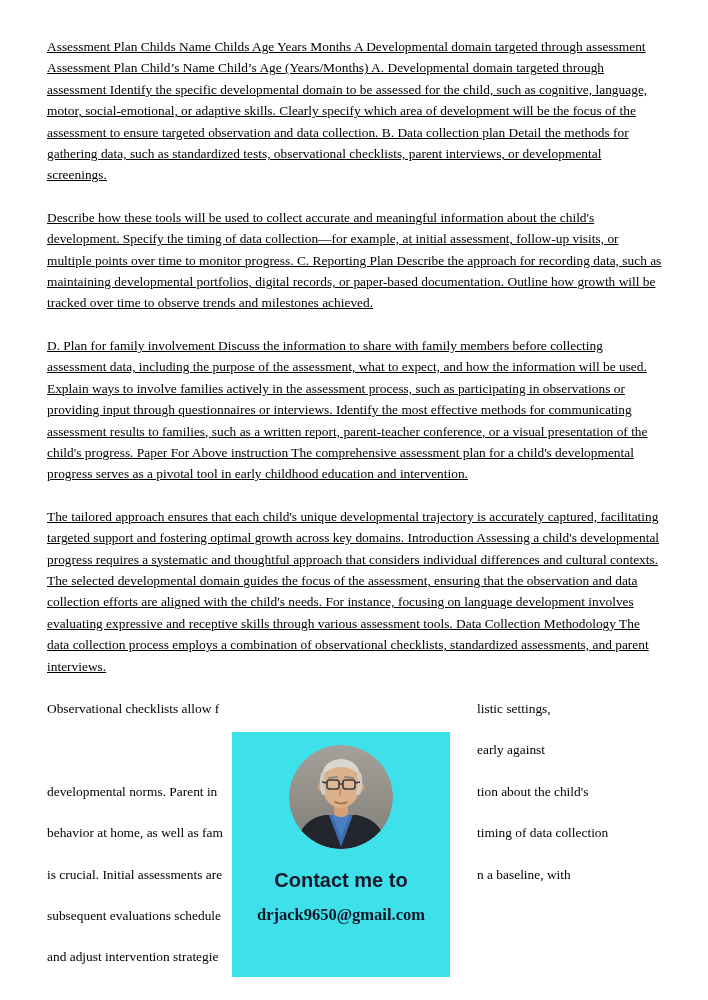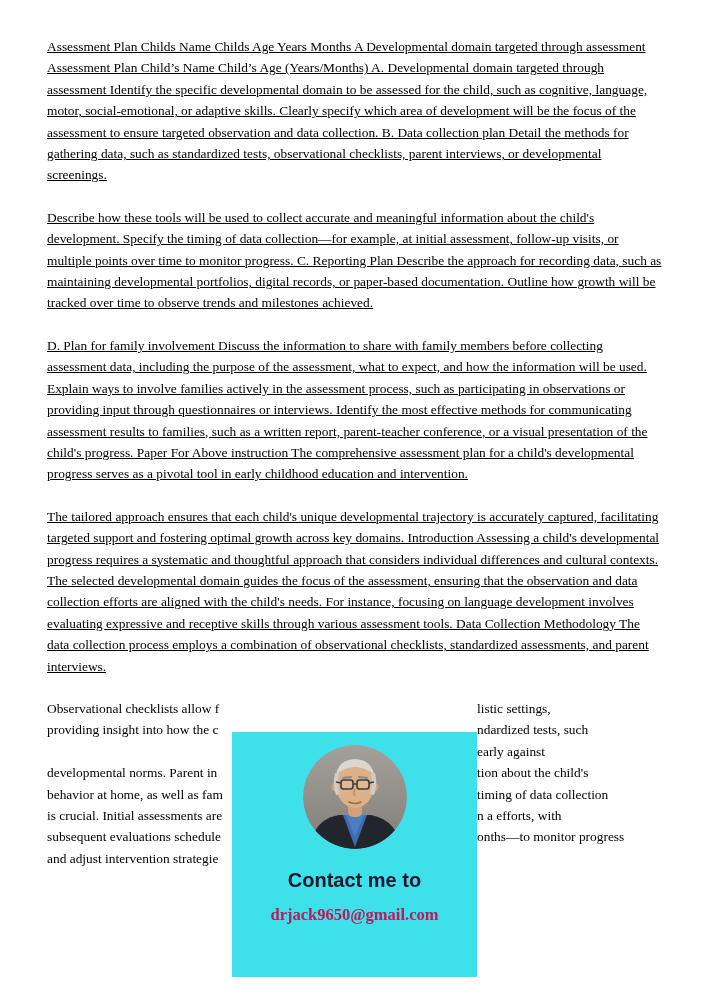--- a/index.html
+++ b/index.html
@@ -22,33 +22,34 @@
     line-height: 21.4px;
     text-align: left;
     text-decoration: underline;
   }
   .para { margin: 0 0 21px 0; }
   .obscured { margin-bottom: 0; }
   .obsline {
     position: relative;
     height: 21.4px;
     white-space: nowrap;
+    margin-top: 20px;
   }
   .obsline .frag-left { display: inline-block; white-space: nowrap; }
   .obsline .frag-right {
     position: absolute;
     left: 430px;
     top: 0;
     white-space: nowrap;
   }
   .overlay {
     position: absolute;
     left: 232px;
     top: 732px;
-    width: 245px;
+    width: 218px;
     height: 245px;
     background: #3ee1e9;
     z-index: 10;
     display: flex;
     flex-direction: column;
     align-items: center;
   }
   .photo {
     width: 104px;
     height: 104px;
@@ -64,62 +65,57 @@
     font-size: 20px;
     line-height: 27px;
     color: #17172e;
     text-align: center;
   }
   .email {
     margin-top: 11px;
     font-family: "Liberation Serif", "DejaVu Serif", serif;
     font-weight: 700;
     font-size: 16.5px;
-    color: #be185d;
+    color: #0f172a;
     text-align: center;
   }
 </style>
 </head>
 <body>
 
 <div class="page">
 
   <div class="doc">
     <p class="para">Assessment Plan Childs Name Childs Age Years Months A Developmental domain targeted through assessment Assessment Plan Child’s Name Child’s Age (Years/Months) A. Developmental domain targeted through assessment Identify the specific developmental domain to be assessed for the child, such as cognitive, language, motor, social-emotional, or adaptive skills. Clearly specify which area of development will be the focus of the assessment to ensure targeted observation and data collection. B. Data collection plan Detail the methods for gathering data, such as standardized tests, observational checklists, parent interviews, or developmental screenings.</p>
     <p class="para">Describe how these tools will be used to collect accurate and meaningful information about the child's development. Specify the timing of data collection—for example, at initial assessment, follow-up visits, or multiple points over time to monitor progress. C. Reporting Plan Describe the approach for recording data, such as maintaining developmental portfolios, digital records, or paper-based documentation. Outline how growth will be tracked over time to observe trends and milestones achieved.</p>
     <p class="para">D. Plan for family involvement Discuss the information to share with family members before collecting assessment data, including the purpose of the assessment, what to expect, and how the information will be used. Explain ways to involve families actively in the assessment process, such as participating in observations or providing input through questionnaires or interviews. Identify the most effective methods for communicating assessment results to families, such as a written report, parent-teacher conference, or a visual presentation of the child's progress. Paper For Above instruction The comprehensive assessment plan for a child's developmental progress serves as a pivotal tool in early childhood education and intervention.</p>
     <p class="para">The tailored approach ensures that each child's unique developmental trajectory is accurately captured, facilitating targeted support and fostering optimal growth across key domains. Introduction Assessing a child's developmental progress requires a systematic and thoughtful approach that considers individual differences and cultural contexts. The selected developmental domain guides the focus of the assessment, ensuring that the observation and data collection efforts are aligned with the child's needs. For instance, focusing on language development involves evaluating expressive and receptive skills through various assessment tools. Data Collection Methodology The data collection process employs a combination of observational checklists, standardized assessments, and parent interviews.</p>
 
     <div class="para obscured">
       <div class="obsline">
         <span class="frag-left">Observational checklists allow f</span>
         <span class="frag-right">listic settings,</span>
       </div>
       <div class="obsline">
-        <span class="frag-left">providing insight into how the c</span>
-        <span class="frag-right">ndardized tests, such</span>
-      </div>
-      <div class="obsline">
         <span class="frag-right">early against</span>
       </div>
       <div class="obsline">
         <span class="frag-left">developmental norms. Parent in</span>
         <span class="frag-right">tion about the child's</span>
       </div>
       <div class="obsline">
         <span class="frag-left">behavior at home, as well as fam</span>
         <span class="frag-right">timing of data collection</span>
       </div>
       <div class="obsline">
         <span class="frag-left">is crucial. Initial assessments are</span>
-        <span class="frag-right">n a efforts, with</span>
+        <span class="frag-right">n a baseline, with</span>
       </div>
       <div class="obsline">
         <span class="frag-left">subsequent evaluations schedule</span>
-        <span class="frag-right">onths—to monitor progress</span>
       </div>
       <div class="obsline">
         <span class="frag-left">and adjust intervention strategie</span>
         <span class="frag-right"></span>
       </div>
     </div>
   </div>
 
   <div class="overlay">
     <div class="photo">

